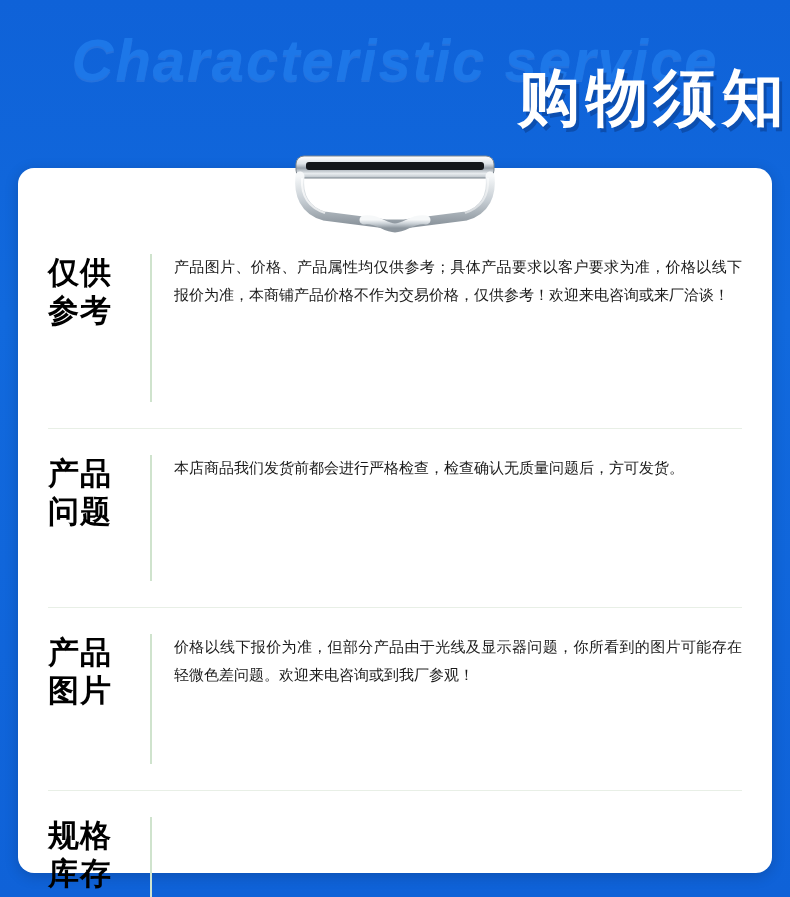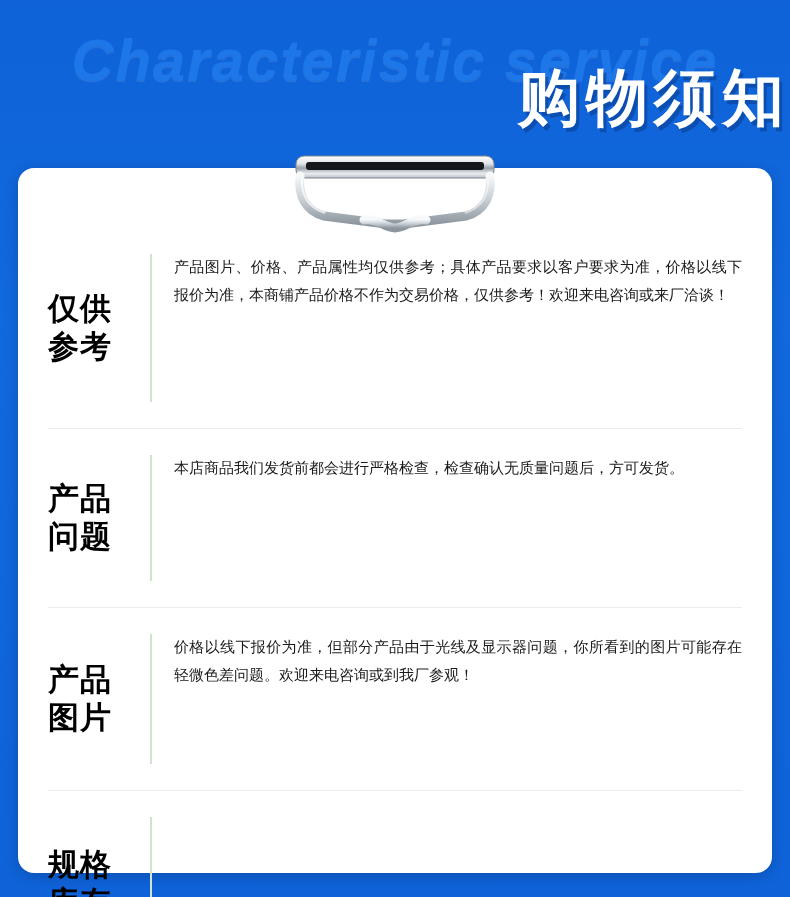--- a/index.html
+++ b/index.html
@@ -107,21 +107,20 @@
     font-size: 31px;
     line-height: 1.22;
     color: #000000;
     letter-spacing: 1px;
     padding-right: 10px;
     box-sizing: border-box;
     text-align: left;
     border-right: 2px solid #cfe3cd;
     align-self: stretch;
     display: flex;
-    align-items: center;
   }
   .row-tag span {
     display: block;
   }
 
   .row-text {
     flex: 1 1 auto;
     padding-left: 22px;
     font-family: "DejaVu Sans", "Liberation Sans", sans-serif;
     font-size: 15px;

